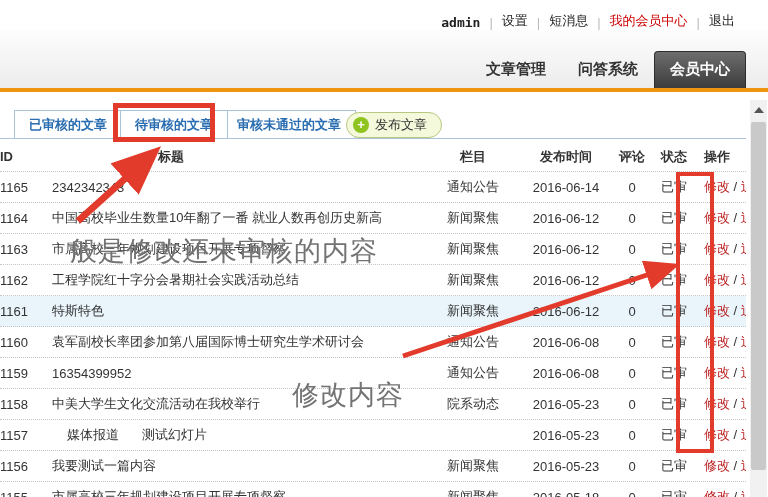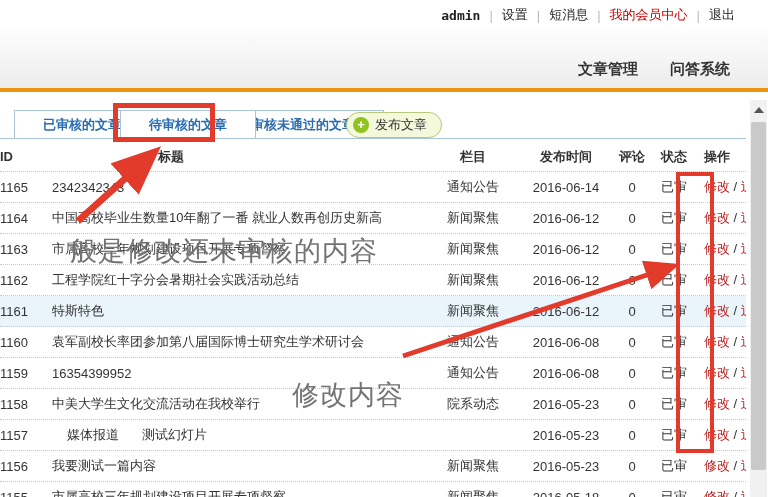--- a/index.html
+++ b/index.html
@@ -2,21 +2,21 @@
 <html><head>
 <meta charset="utf-8">
 <style>
   * { margin:0; padding:0; box-sizing:border-box; }
   html,body { background:#fff; }
   body { font-family:"Liberation Sans","DejaVu Sans",sans-serif; }
   .page { position:relative; width:768px; height:497px; overflow:hidden; background:#fff; }
 
   
   .topbar { position:absolute; top:0; left:0; width:768px; height:30px;
-            display:flex; align-items:center; justify-content:flex-end;
+            display:flex; align-items:flex-end; justify-content:flex-end;
             padding-right:24px; background:#fff; font-size:13px; color:#222; }
   .topbar .item { padding:0 9px; cursor:pointer; white-space:nowrap; }
   .topbar .item.bold { font-weight:bold; font-family:"DejaVu Sans Mono","Liberation Mono",monospace; }
   .topbar .item.red { color:#c00; }
   .topbar .sep { color:#bbb; }
 
   
   .header { position:absolute; top:30px; left:0; width:768px; height:62px;
             background:linear-gradient(#fdfdfd,#ececec);
             border-bottom:4px solid #ef9410; }
@@ -25,21 +25,21 @@
                    cursor:pointer; white-space:nowrap; }
   .nav .nav-item.active { color:#fff; background:linear-gradient(#6d6d6d,#3c3c3c);
                    border:1px solid #2e2e2e; border-bottom:none;
                    border-radius:4px 4px 0 0; padding:8px 15px 9px; }
 
   
   .tabstrip { position:absolute; top:108px; left:0; width:746px; height:31px; }
   .tabstrip .baseline { position:absolute; left:0; right:0; bottom:0; height:1px; background:#a9c4da; }
   .tab { position:absolute; bottom:0; height:29px; line-height:27px; font-size:13px; font-weight:bold;
          color:#2a6db0; background:#fff; border:1px solid #a9c4da; text-align:center;
-         padding:0 28px; cursor:pointer; white-space:nowrap; }
+         padding:0 14px; cursor:pointer; white-space:nowrap; }
   .tab1 { left:14px; }
   .tab2 { left:120px; }
   .tab3 { left:222px; }
   .publish-btn { position:absolute; left:346px; bottom:1px; height:26px; display:flex;
          align-items:center; gap:6px; background:#f3f9da; border:1px solid #b7c97f;
          border-radius:13px; padding:0 14px 0 6px; cursor:pointer; }
   .publish-btn .plus { width:16px; height:16px; border-radius:50%; background:#8fc31f;
          color:#fff; font-weight:bold; font-size:13px; line-height:16px; text-align:center; }
   .publish-btn .lbl { font-size:13px; color:#333; }
 
@@ -93,20 +93,21 @@
       <span class="sep">|</span>
       <span class="item red">我的会员中心</span>
       <span class="sep">|</span>
       <span class="item">退出</span>
     </div>
 
   <div class="header">
     <div class="nav">
         <div class="nav-item">文章管理</div>
         <div class="nav-item">问答系统</div>
+        <div class="nav-item active">会员中心</div>
       </div>
   </div>
 
   <div class="tabstrip">
     <div class="baseline"></div>
     <div class="tab tab1">已审核的文章</div>
     <div class="tab tab3">审核未通过的文章</div>
     <div class="tab tab2">待审核的文章</div>
     <div class="publish-btn">
       <span class="plus">+</span>

